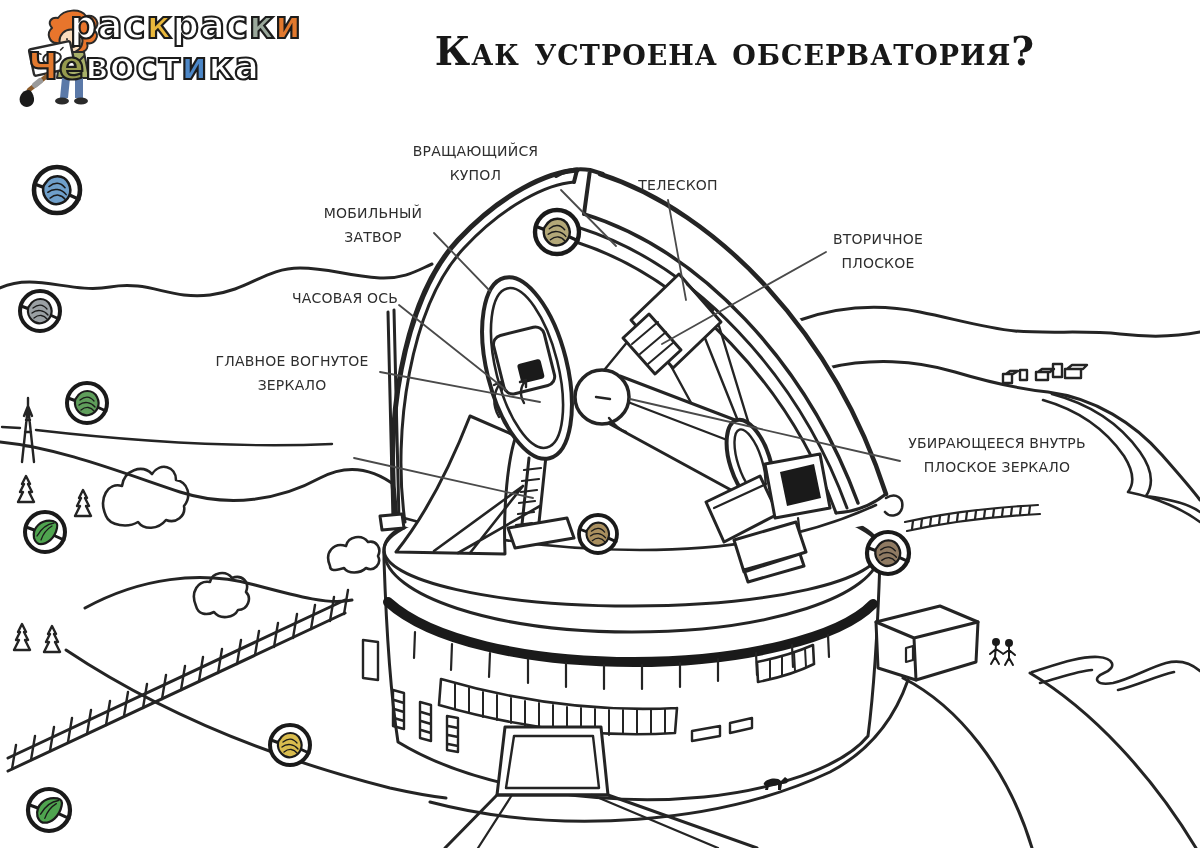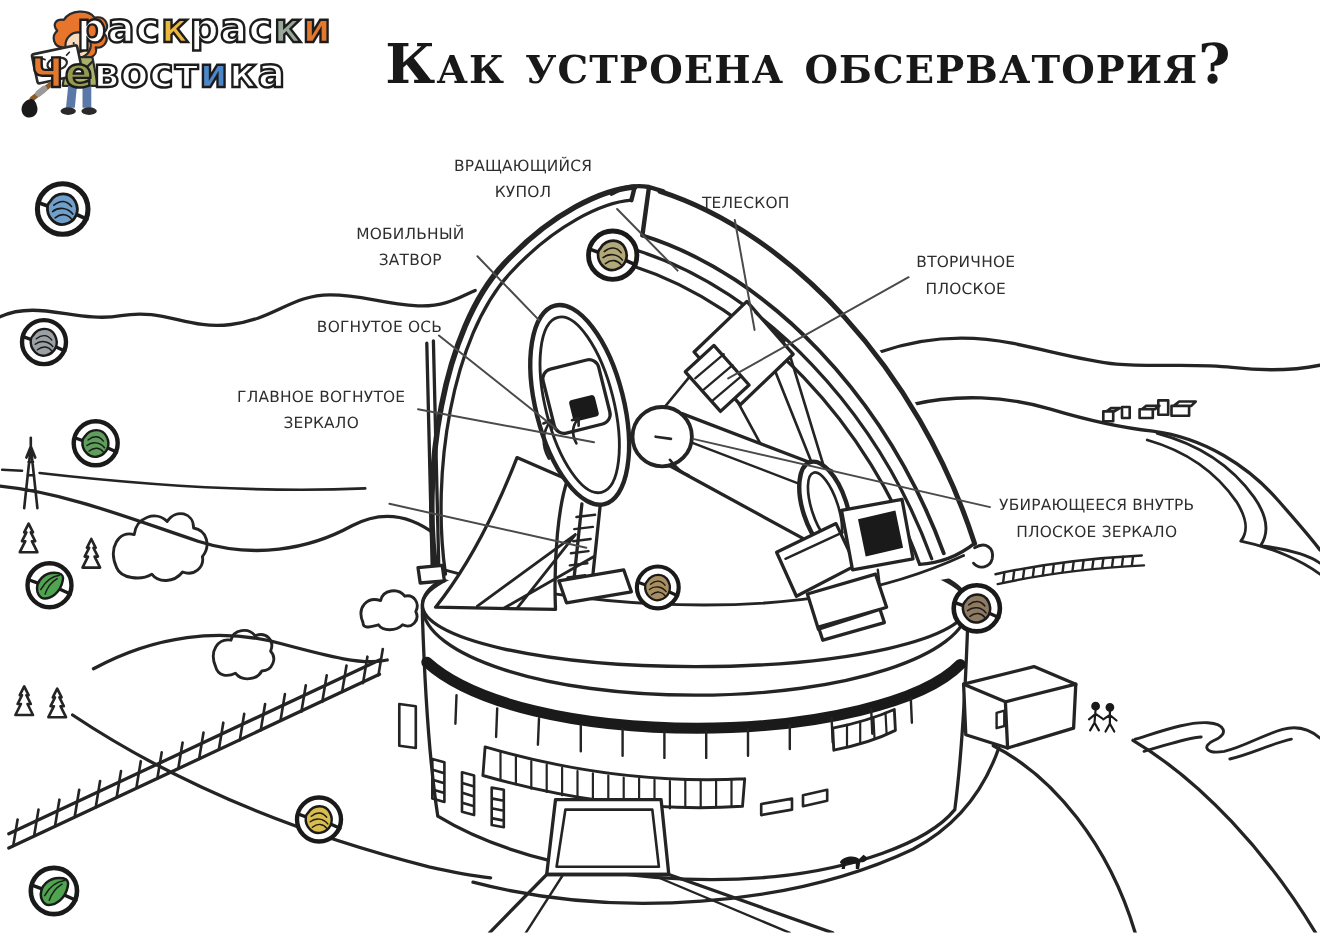--- a/index.html
+++ b/index.html
@@ -11,21 +11,21 @@
   .mascot{position:absolute;left:2px;top:6px;width:104px;height:116px;}
   .logo-text{position:absolute;left:76px;top:6px;font-weight:bold;font-size:37px;
              letter-spacing:1px;line-height:1.08;white-space:nowrap;
              -webkit-text-stroke:2.2px #1c1c1c;text-stroke:2.2px #1c1c1c;}
   .logo-line{height:41px;}
   .logo-line.l2{margin-left:-6px;}
   .logo-line.l3{margin-left:-48px;}
   
   .title{position:absolute;left:295px;top:28px;width:880px;margin:0;text-align:center;
          font-family:"DejaVu Serif",serif;font-variant:small-caps;font-weight:600;
-         font-size:50px;color:#181818;letter-spacing:1px;}
+         font-size:39px;color:#181818;letter-spacing:1px;}
   
   .lbl{position:absolute;font-size:14px;line-height:1.72;color:#2e2e2e;text-align:center;
        letter-spacing:0.2px;}
   .nowrap{white-space:nowrap;}
 </style>
 </head>
 <body>
 
 <div class="page">
 
@@ -284,17 +284,17 @@
         <div class="logo-line l2"><span style="color: rgb(255, 255, 255);">р</span><span style="color: rgb(255, 255, 255);">а</span><span style="color: rgb(255, 255, 255);">с</span><span style="color: rgb(233, 184, 60);">к</span><span style="color: rgb(255, 255, 255);">р</span><span style="color: rgb(255, 255, 255);">а</span><span style="color: rgb(255, 255, 255);">с</span><span style="color: rgb(154, 168, 155);">к</span><span style="color: rgb(226, 121, 46);">и</span></div>
         <div class="logo-line l3"><span style="color: rgb(226, 121, 46);">Ч</span><span style="color: rgb(150, 154, 78);">е</span><span style="color: rgb(255, 255, 255);">в</span><span style="color: rgb(255, 255, 255);">о</span><span style="color: rgb(255, 255, 255);">с</span><span style="color: rgb(255, 255, 255);">т</span><span style="color: rgb(77, 135, 199);">и</span><span style="color: rgb(255, 255, 255);">к</span><span style="color: rgb(255, 255, 255);">а</span></div>
       </div>
   </div>
 
   <h1 class="title">Как устроена обсерватория?</h1>
 
   <div class="lbl" style="left:388px;top:139px;width:175px;">ВРАЩАЮЩИЙСЯ КУПОЛ</div>
   <div class="lbl" style="left:308px;top:201px;width:130px;">МОБИЛЬНЫЙ ЗАТВОР</div>
   <div class="lbl nowrap" style="left:608px;top:173px;width:140px;">ТЕЛЕСКОП</div>
-  <div class="lbl nowrap" style="left:280px;top:286px;width:130px;">ВОГНУТОЕ ОСЬ</div>
+  <div class="lbl nowrap" style="left:280px;top:286px;width:130px;">ЧАСОВАЯ ОСЬ</div>
   <div class="lbl" style="left:196px;top:349px;width:192px;">ГЛАВНОЕ ВОГНУТОЕ ЗЕРКАЛО</div>
   <div class="lbl" style="left:812px;top:227px;width:132px;">ВТОРИЧНОЕ ПЛОСКОЕ</div>
-  <div class="lbl" style="left:888px;top:431px;width:218px;margin-top:17px;">УБИРАЮЩЕЕСЯ ВНУТРЬ ПЛОСКОЕ ЗЕРКАЛО</div>
+  <div class="lbl" style="left:888px;top:431px;width:218px;">УБИРАЮЩЕЕСЯ ВНУТРЬ ПЛОСКОЕ ЗЕРКАЛО</div>
 </div>
 
 </body></html>

